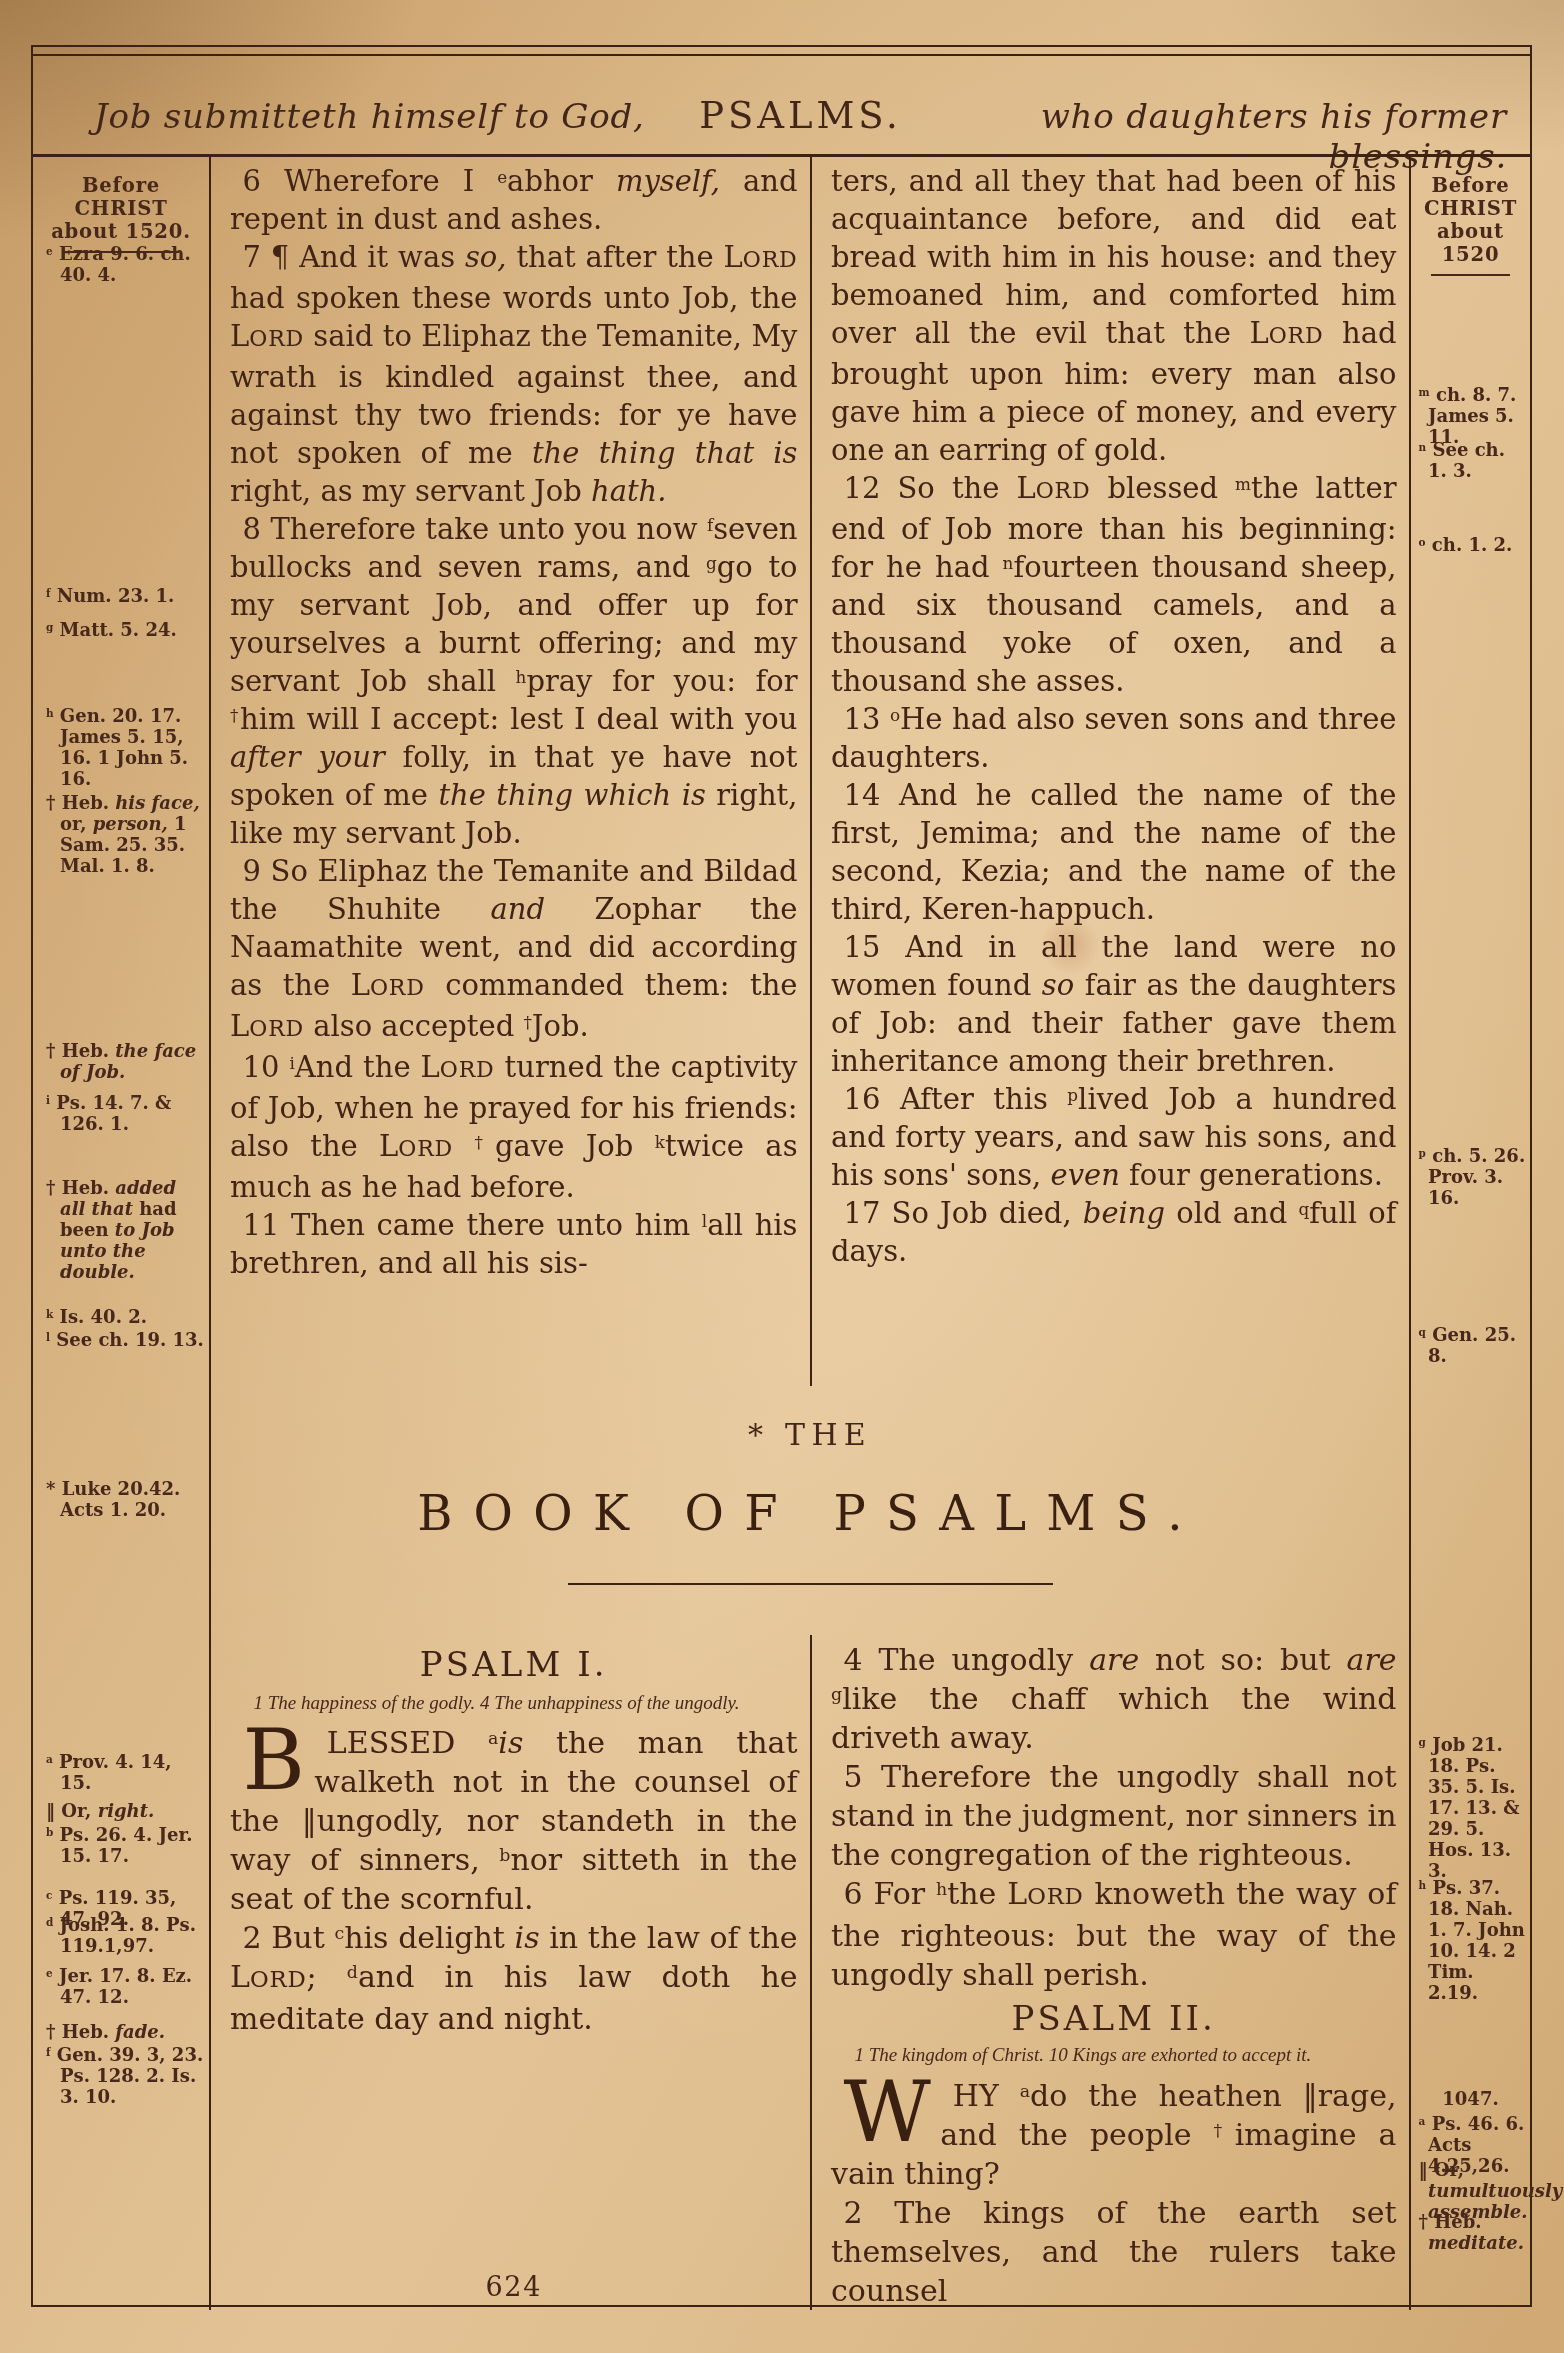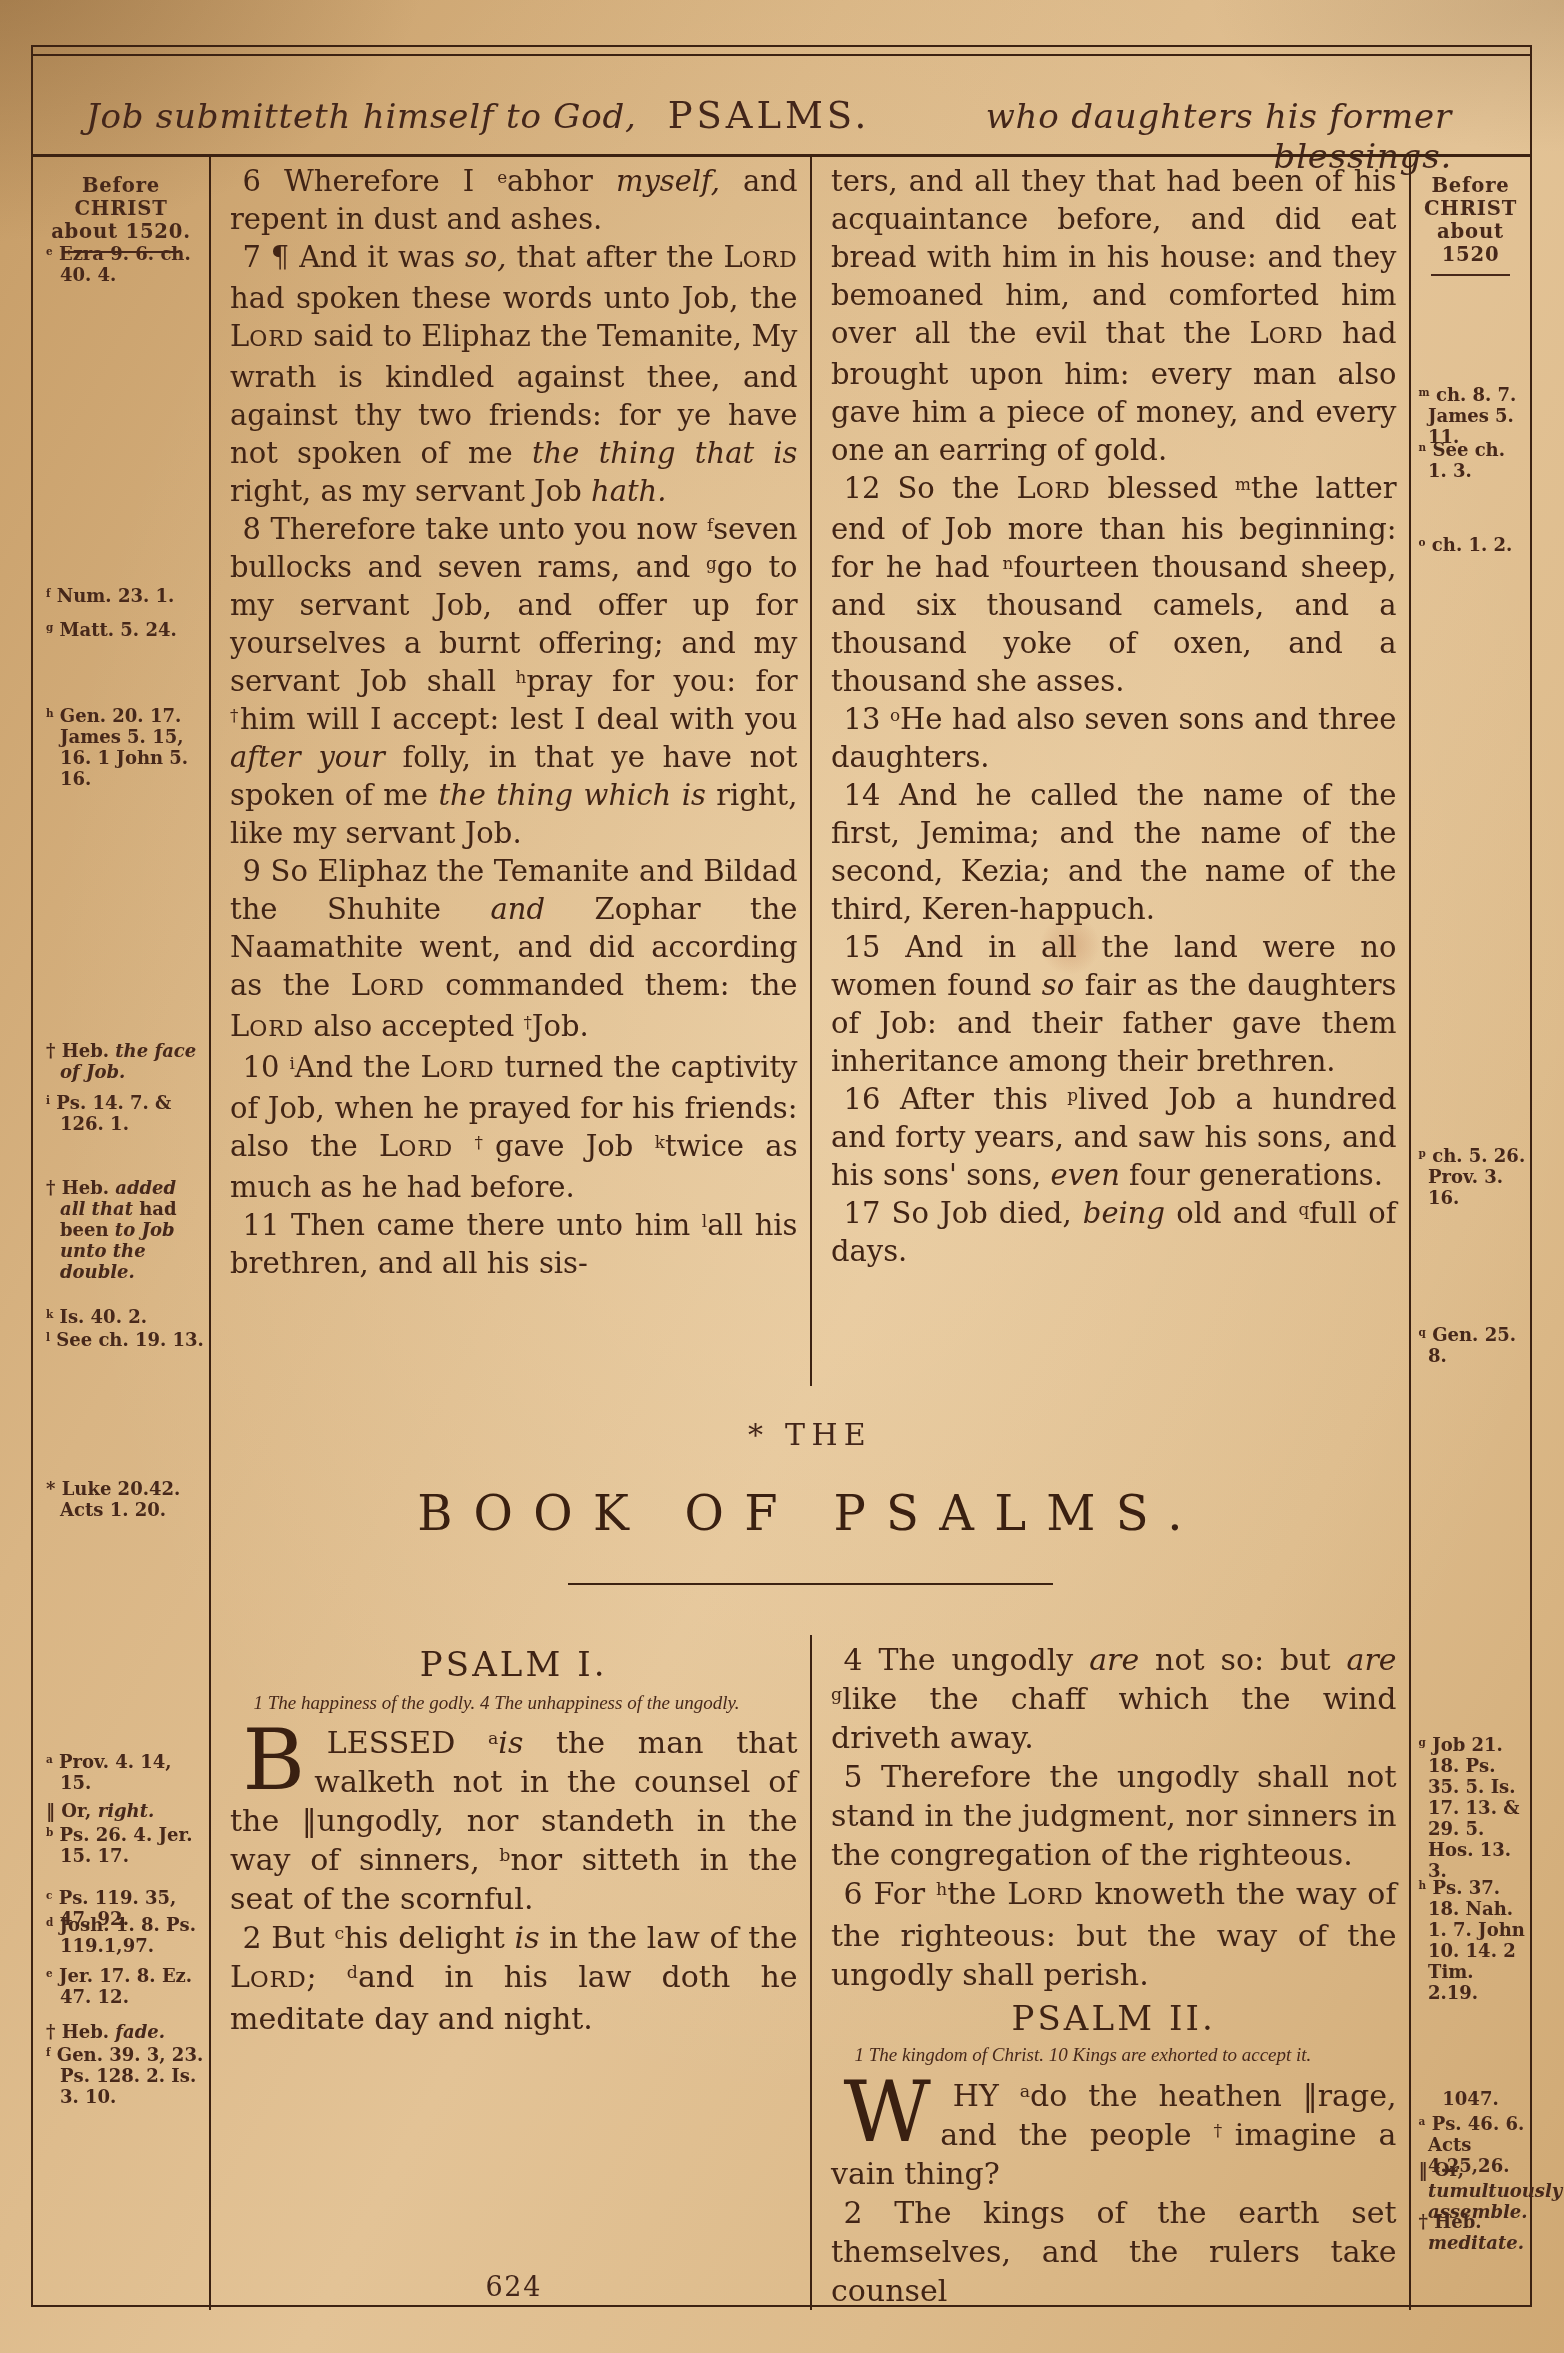--- a/index.html
+++ b/index.html
@@ -22,22 +22,22 @@
   .frame{
     position:absolute;top:45px;left:31px;right:33px;bottom:47px;
     border:2.3px solid #3c2212;
   }
   .frame-inner-top{
     position:absolute;top:7px;left:-0.8px;right:-0.8px;height:0;
     border-top:2.3px solid #3c2212;
   }
   
   .header{
-    position:absolute;top:9.4px;left:4px;right:0;height:98px;
-    display:flex;align-items:baseline;padding:38px 78px 0 49px;box-sizing:border-box;
+    position:absolute;top:9.4px;left:12px;right:0;height:98px;
+    display:flex;align-items:baseline;padding:38px 23px 0 49px;box-sizing:border-box;
   }
   .header .hl{flex:1;font-style:italic;font-size:34px;letter-spacing:0.8px;}
   .header .hc{font-size:37px;letter-spacing:3.9px;}
   .header .hr{flex:1;text-align:right;font-style:italic;font-size:34px;letter-spacing:0.8px;}
   .header-rule{position:absolute;top:107px;left:-0.8px;right:-0.8px;border-top:3.1px solid #3c2212;}
   
   .content{
     position:absolute;top:110px;left:0;right:0;bottom:0;
     display:grid;
     grid-template-columns:178px 599px 599px auto;
@@ -106,20 +106,21 @@
     <div class="content">
 
       <div class="notes-left">
         <div class="bc-head">Before CHRIST about 1520.</div>
         <div class="bc-rule"></div>
         <div></div>
       <div class="note" style="top: 86px;"><sup>e</sup> Ezra 9. 6. ch. 40. 4.</div>
           <div class="note" style="top: 428px;"><sup>f</sup> Num. 23. 1.</div>
           <div class="note" style="top: 462px;"><sup>g</sup> Matt. 5. 24.</div>
           <div class="note" style="top: 548px;"><sup>h</sup> Gen. 20. 17. James 5. 15, 16. 1 John 5. 16.</div>
+          <div class="note" style="top: 635px;">† Heb. <i>his face,</i> or, <i>person,</i> 1 Sam. 25. 35. Mal. 1. 8.</div>
           <div class="note" style="top: 883px;">† Heb. <i>the face of Job.</i></div>
           <div class="note" style="top: 935px;"><sup>i</sup> Ps. 14. 7. &amp; 126. 1.</div>
           <div class="note" style="top: 1020px;">† Heb. <i>added all that</i> had been <i>to Job unto the double.</i></div>
           <div class="note" style="top: 1149px;"><sup>k</sup> Is. 40. 2.</div>
           <div class="note" style="top: 1172px;"><sup>l</sup> See ch. 19. 13.</div>
           <div class="note" style="top: 1321px;">* Luke 20.42. Acts 1. 20.</div>
           <div class="note" style="top: 1594px;"><sup>a</sup> Prov. 4. 14, 15.</div>
           <div class="note" style="top: 1643px;">‖ Or, <i>right.</i></div>
           <div class="note" style="top: 1667px;"><sup>b</sup> Ps. 26. 4. Jer. 15. 17.</div>
           <div class="note" style="top: 1714px; margin-top: 16px;"><sup>c</sup> Ps. 119. 35, 47, 92.</div>

